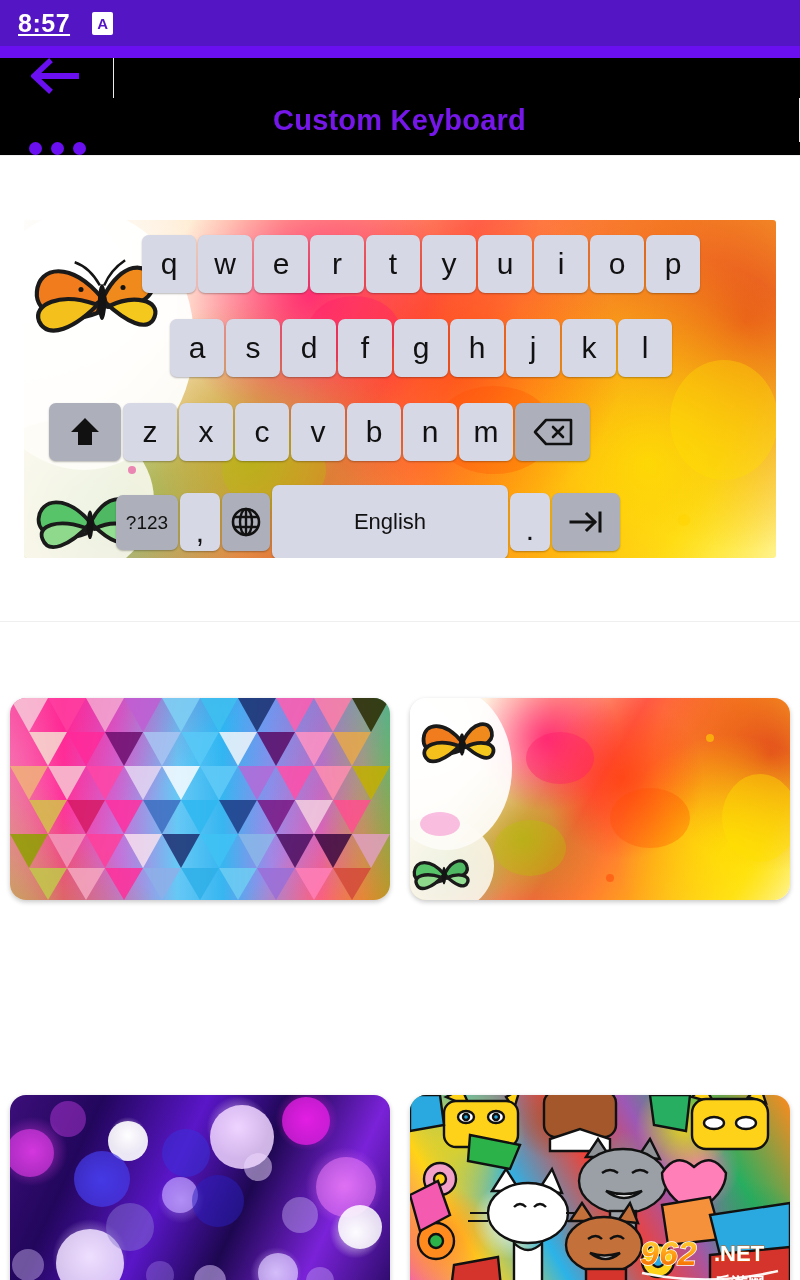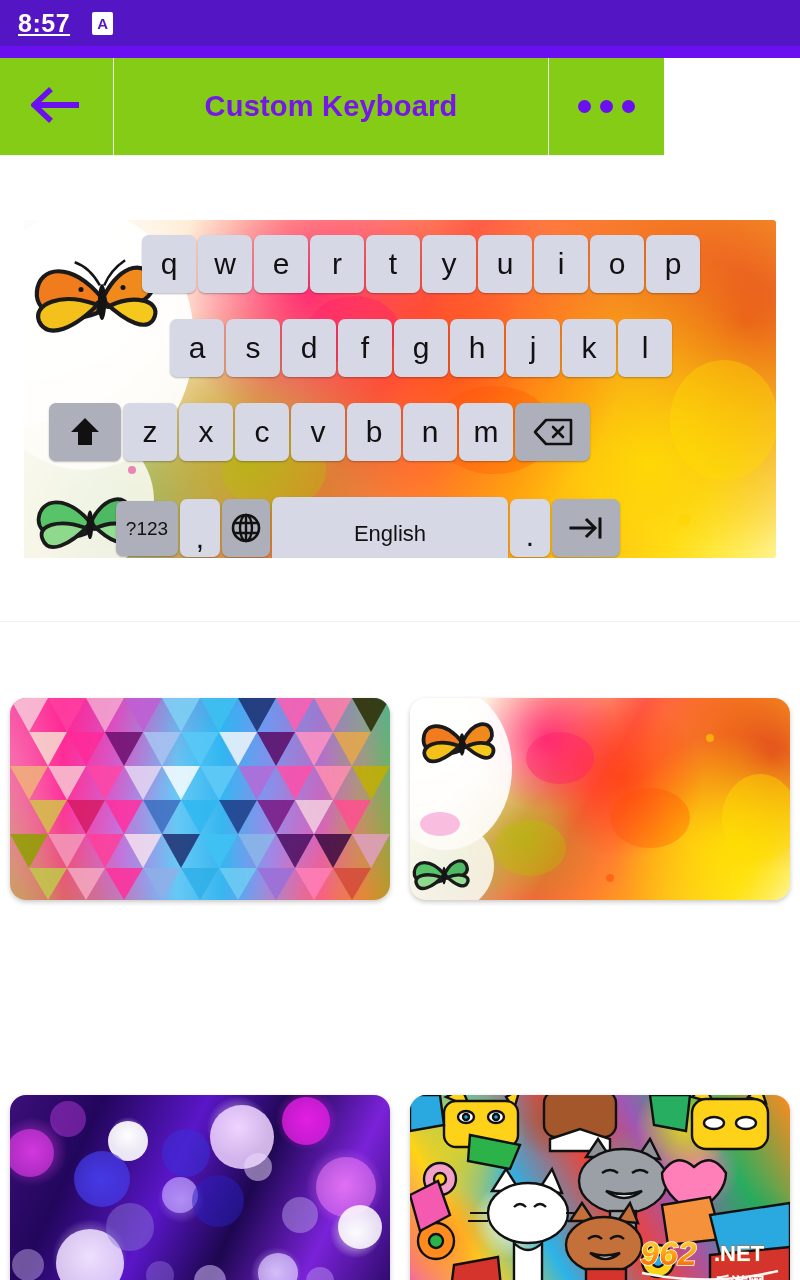--- a/index.html
+++ b/index.html
@@ -23,23 +23,24 @@
     display: flex; align-items: center; justify-content: center;
     color: #5416c4; font-size: 15px; font-weight: bold; line-height: 1;
   }
   .statusbar-accent {
     position: absolute; top: 46px; left: 0; width: 800px; height: 12px;
     background: #6a0ff0;
   }
 
   
   .appbar {
-    position: absolute; top: 58px; left: 0; width: 664px; height: 98px;
-    background: #84cc16; display: flex; align-items: stretch;
+    position: absolute; top: 58px; left: 0; width: 800px; height: 98px;
+    background: #000000; display: flex; align-items: stretch;
     border-bottom: 1px solid #f0f0f0;
+    flex-direction: column;
   }
   .appbar-back {
     width: 114px; display: flex; align-items: center; justify-content: center;
     border-right: 1px solid #ececec;
   }
   .appbar-back svg { width: 52px; height: 36px; }
   .appbar-title-wrap {
     flex: 1; display: flex; align-items: center; justify-content: center;
     border-right: 1px solid #ececec;
   }
@@ -84,21 +85,21 @@
   .row1 { left: 118px; top: 15px; gap: 2px; }
   .row2 { left: 146px; top: 99px; gap: 2px; }
   .row3 { left: 25px; top: 183px; gap: 2px; }
   .row4 { left: 92px; top: 265px; gap: 2px; }
 
   .key.shift { width: 72px; height: 58px; }
   .key.backspace { width: 75px; height: 58px; }
   .key.sym { width: 62px; height: 55px; font-size: 19px; text-align: right; }
   .key.comma { width: 40px; height: 58px; font-size: 30px; align-items: flex-end; padding-bottom: 4px; }
   .key.globe { width: 48px; height: 58px; }
-  .key.space { width: 236px; height: 74px; font-size: 22px; margin-top: 12px; }
+  .key.space { width: 236px; height: 74px; font-size: 22px; }
   .key.period { width: 40px; height: 58px; font-size: 30px; align-items: flex-end; padding-bottom: 6px; }
   .key.enter { width: 68px; height: 58px; }
   .key svg { display: block; }
 
   
   .section-divider {
     position: absolute; left: 0; top: 621px; width: 800px; height: 1px;
     background: #efefef;
   }
 

